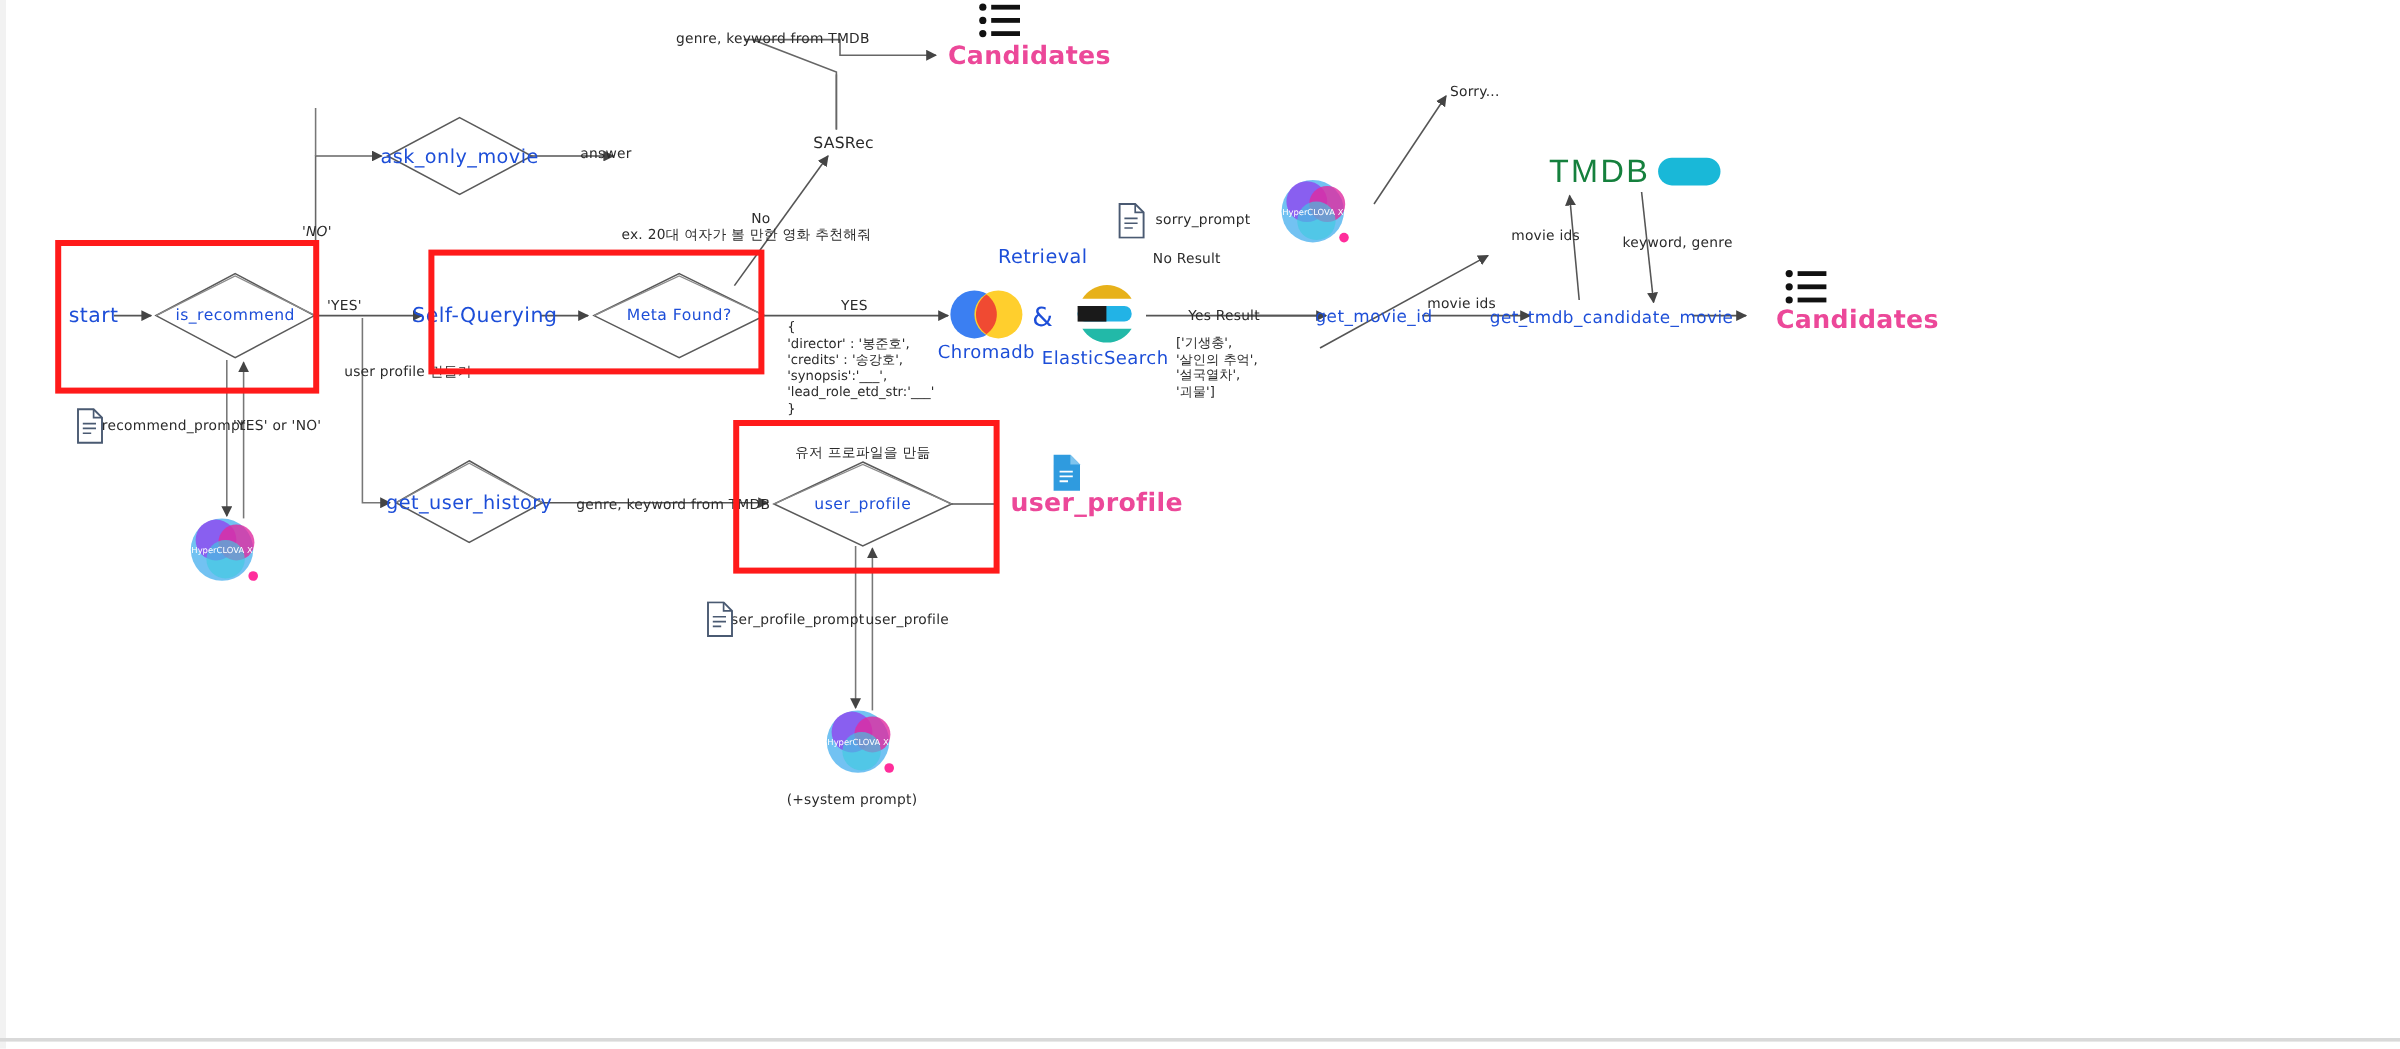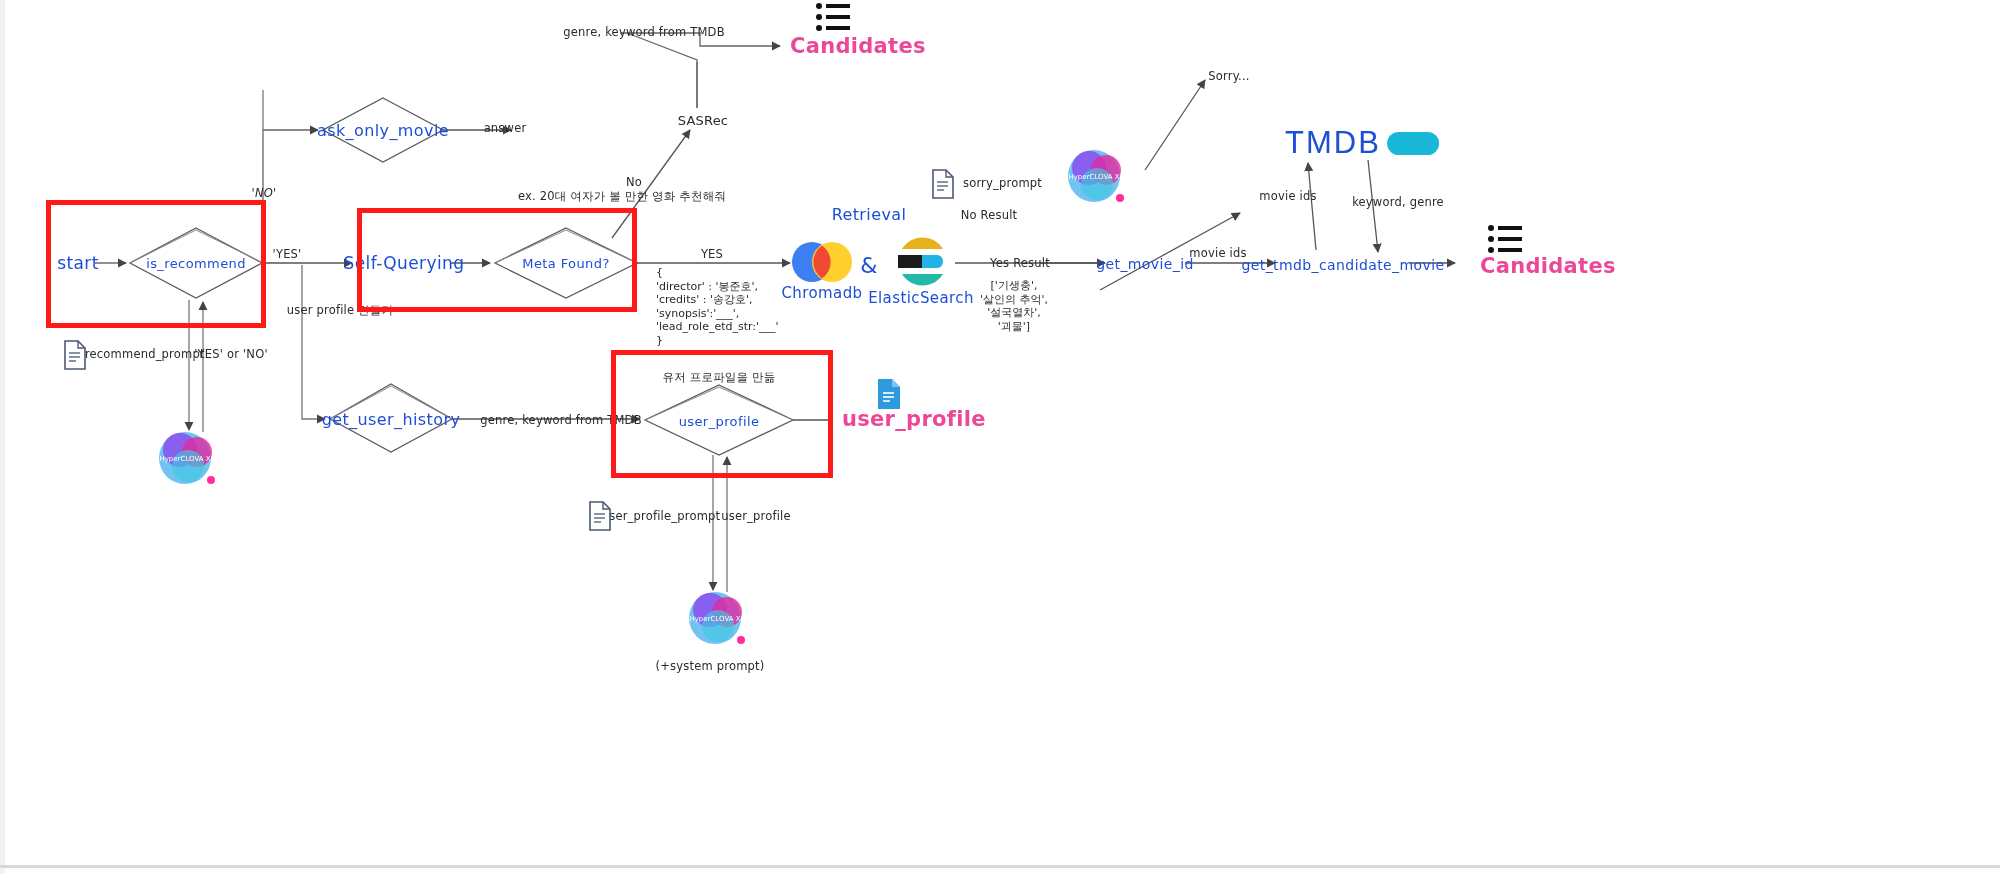--- a/index.html
+++ b/index.html
@@ -10,24 +10,24 @@
       font-family:"DejaVu Sans",sans-serif;color:#1d4ed8;}
   .diamond-label{font-size:13px;letter-spacing:.4px;}
   .plain-label{font-size:17px;letter-spacing:.4px;}
   .edge-label{position:absolute;transform:translate(-50%,-50%);white-space:nowrap;
       font-size:11.5px;color:#2a2a2a;letter-spacing:.2px;}
   .kor{font-family:"DejaVu Sans",sans-serif;}
   .big-label{position:absolute;transform:translate(0,-50%);white-space:nowrap;
       font-size:21px;font-weight:bold;color:#ec4899;letter-spacing:.3px;}
   .json-block{position:absolute;font-size:11px;line-height:13.5px;color:#2a2a2a;white-space:pre;}
   .list-block{position:absolute;font-size:11px;line-height:13.5px;color:#2a2a2a;
-      white-space:pre;text-align:center;transform:translateX(-50%);}
+      white-space:pre;text-align:left;transform:translateX(-50%);}
   .tmdb-wrap{position:absolute;transform:translate(-50%,-50%);display:flex;align-items:center;gap:6px;}
-  .tmdb-text{font-family:"Liberation Sans",sans-serif;font-size:31px;font-weight:500;
-      letter-spacing:2px;color:#1d4ed8;}
+  .tmdb-text{font-family:"Liberation Sans",sans-serif;font-size:27px;font-weight:500;
+      letter-spacing:2px;color:#15803d;}
   .tmdb-pill{width:52px;height:23px;border-radius:12px;background:#19b8d8;}
   .clova{position:absolute;transform:translate(-50%,-50%);width:68px;height:68px;}
   .doc-icon{position:absolute;transform:translate(-50%,-50%);}
   .hl{position:absolute;border:5px solid #ff1a1a;box-sizing:border-box;}
   .listicon{position:absolute;transform:translate(-50%,-50%);}
   .footer-line{position:absolute;left:0;bottom:6px;width:2000px;height:3px;background:#d9d9d9;}
   .scroll-left{position:absolute;left:0;top:0;width:5px;height:874px;background:#f2f2f2;}
 </style>
 </head>
 <body>

